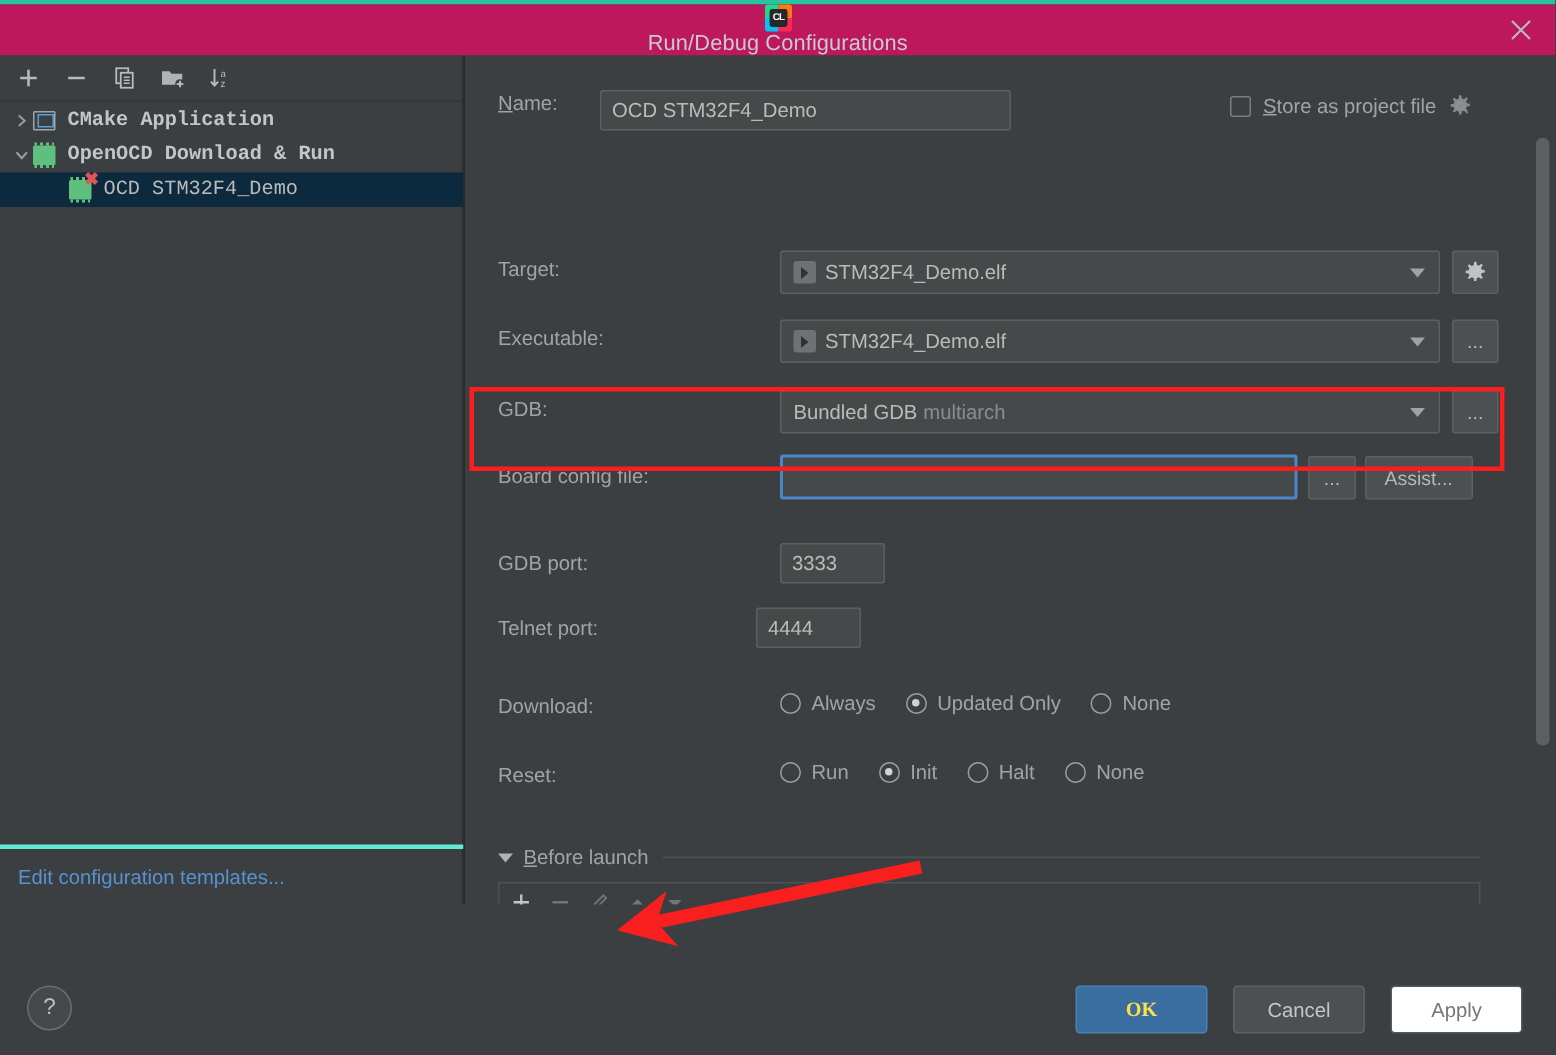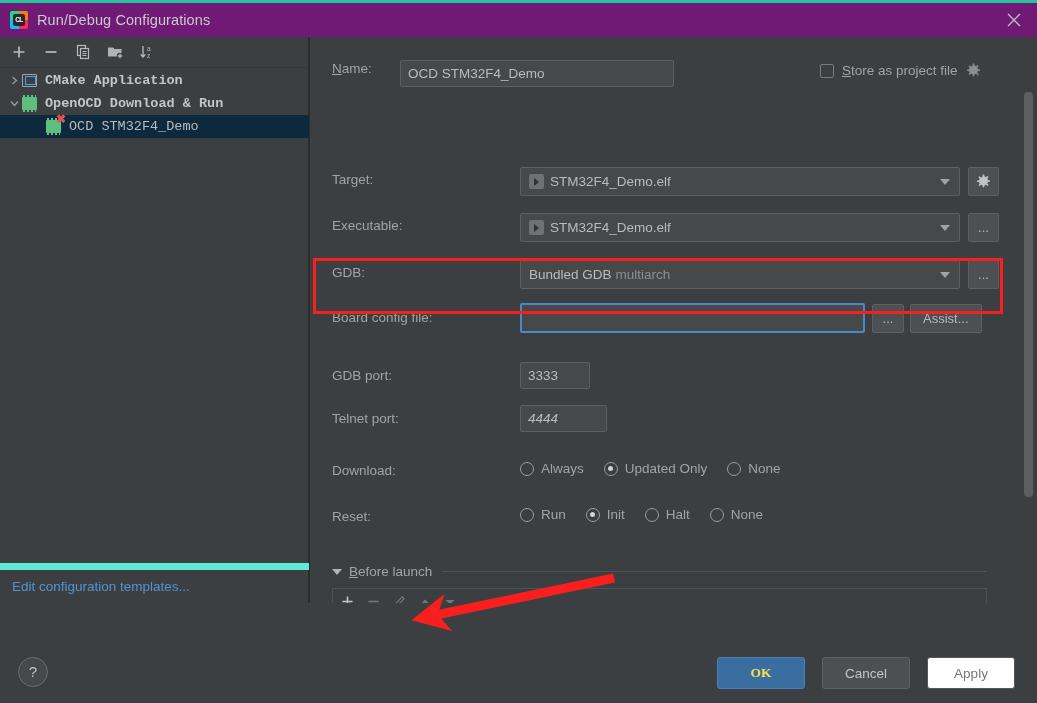--- a/index.html
+++ b/index.html
@@ -20,21 +20,22 @@
   
   .top-accent {
     position: absolute; left: 0; top: 0; width: 1037px; height: 3px;
     background: #26c4a0;
   }
 
   
   .titlebar {
     position: absolute; left: 0; top: 3px; width: 1037px; height: 34px;
     display: flex; align-items: center;
-    background: #701a75;
+    background: #be185d;
+    flex-direction: column;
   }
   .title-icon {
     width: 18px; height: 18px; margin-left: 10px; margin-right: 9px;
     position: relative; flex: 0 0 auto;
   }
   .title-icon .cl-a { position:absolute; left:0; top:0; width:9px; height:9px; background:#21d789; border-radius:2px 0 0 0;}
   .title-icon .cl-b { position:absolute; right:0; top:0; width:9px; height:9px; background:#f97a12; border-radius:0 2px 0 0;}
   .title-icon .cl-c { position:absolute; left:0; bottom:0; width:9px; height:9px; background:#07c3f2; border-radius:0 0 0 2px;}
   .title-icon .cl-d { position:absolute; right:0; bottom:0; width:9px; height:9px; background:#fe2857; border-radius:0 0 2px 0;}
   .title-icon .cl-in {
@@ -92,21 +93,21 @@
   .ico-chip { width:15px; height:13px; margin-top:2px; background:#5fbf7f; border-radius:1px; position:relative;}
   .ico-chip::before{content:""; position:absolute; left:1px; top:-2px; width:13px; height:2px;
      background: repeating-linear-gradient(to right,#5fbf7f 0 2px, transparent 2px 4px);}
   .ico-chip::after{content:""; position:absolute; left:1px; bottom:-2px; width:13px; height:2px;
      background: repeating-linear-gradient(to right,#5fbf7f 0 2px, transparent 2px 4px);}
   .ico-chip-err { position:absolute; right:-3px; top:-4px; color:#e05555; font-size:12px; font-weight:bold; line-height:10px;}
 
   .lp-footer {
     position: absolute; left: 0; bottom: 0; width: 309px; height: 40px;
     display: flex; align-items: center; padding-left: 12px;
-    border-top: 7px solid #5eead4;
+    border-top: 3px solid #5eead4;
   }
   .link { color: #5791d0; font-size: 13.5px; cursor: default; }
 
   
   .content {
     position: absolute; left: 310px; top: 37px; width: 727px; height: 566px;
     background: #3c3f41; overflow: hidden;
   }
   .row {
     position: absolute; display: flex; align-items: center;
@@ -390,21 +391,21 @@
     <div class="sqbtn wide" style="position:absolute; left:600px; top:267px;">Assist...</div>
 
     <div class="row" style="left:22px; top:331px;text-align:center;">
       <span class="lbl">GDB port:</span>
     </div>
     <input class="textfield" style="position: absolute; left: 210px; top: 325px; width: 70px;" value="3333">
 
     <div class="row" style="left:22px; top:374px;">
       <span class="lbl">Telnet port:</span>
     </div>
-    <input class="textfield" style="position: absolute; left: 210px; top: 368px; width: 87px; font-style: italic;" value="4444">
+    <input class="textfield" style="position: absolute; left: 194px; top: 368px; width: 70px;" value="4444">
 
     <div class="row" style="left:22px; top:426px;">
       <span class="lbl">Download:</span>
     </div>
     <div class="radio-group" style="position:absolute; left:210px; top:424px;">
       <div class="radio-item">
         <span class="radio"></span>
         <span class="lbl">Always</span>
       </div>
       <div class="radio-item">

